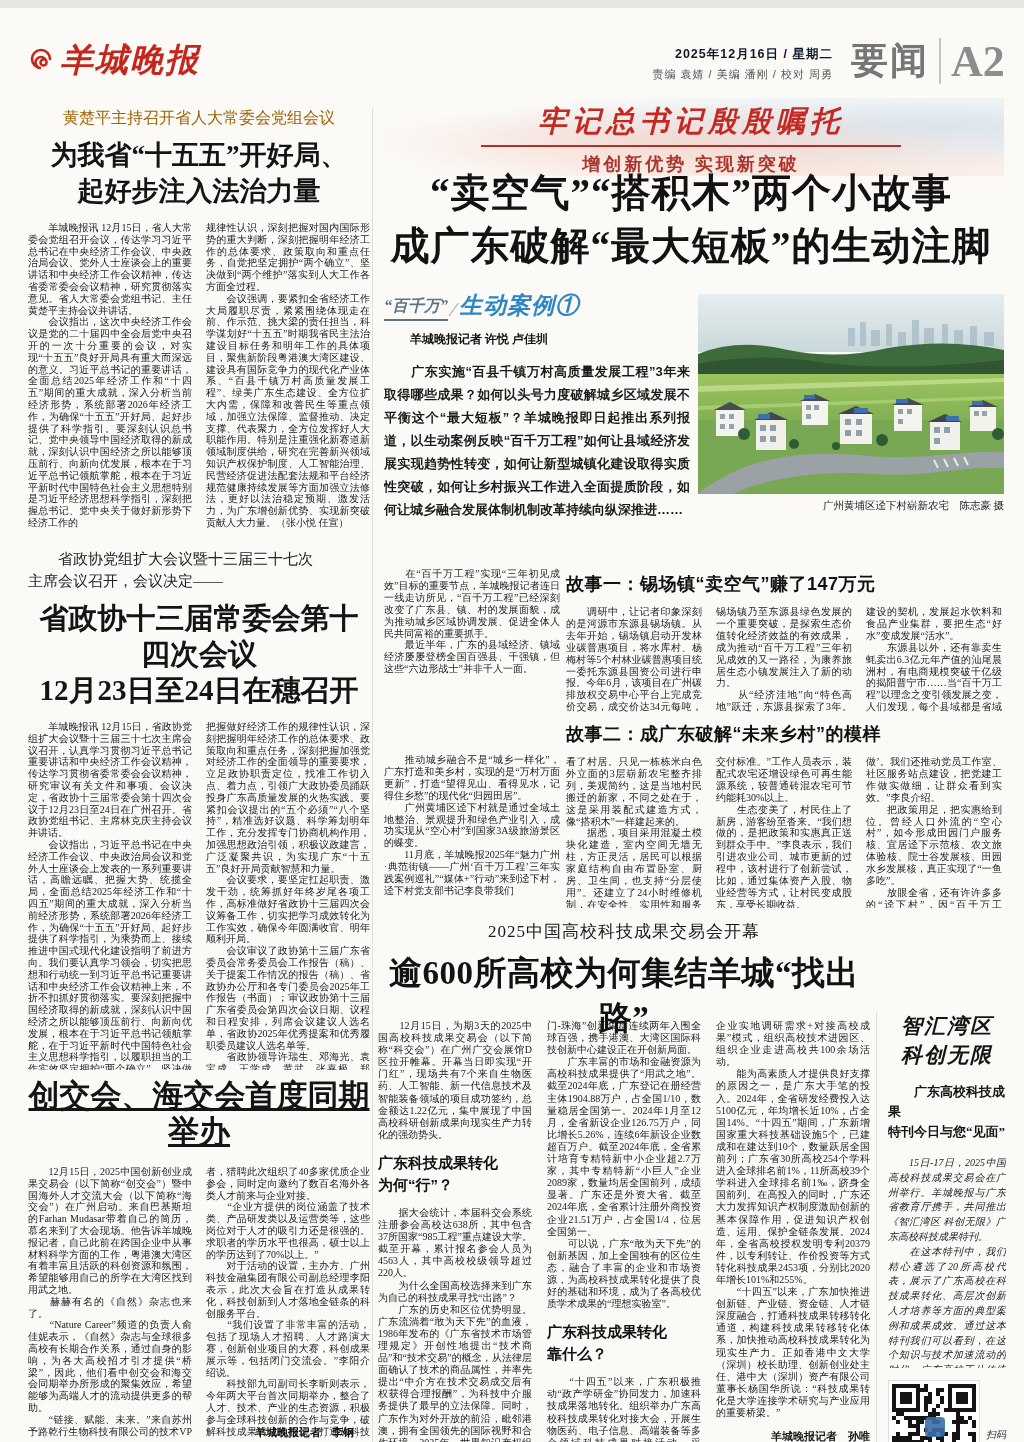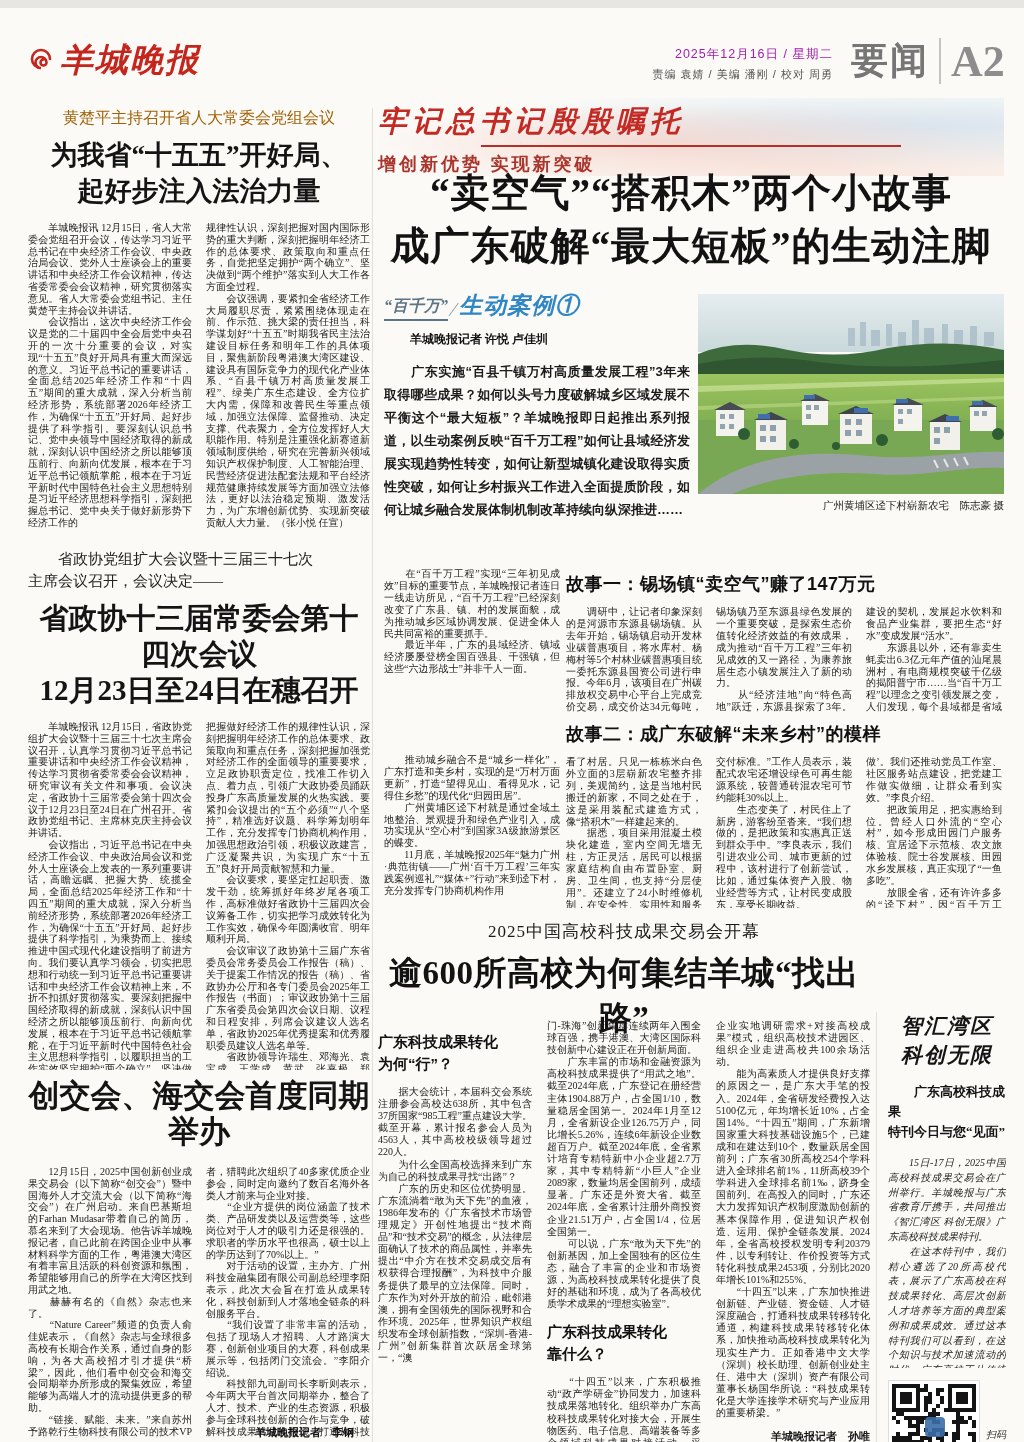--- a/index.html
+++ b/index.html
@@ -5,41 +5,41 @@
   html,body{margin:0;padding:0;background:#e8e6e2;}
   #page{position:relative;width:1024px;height:1442px;margin:8px auto;background:#fbfaf7;overflow:hidden;
         font-family:"Liberation Serif","DejaVu Serif",serif;color:#1a1a1a;}
   .abs{position:absolute;}
   .sans{font-family:"Liberation Sans","DejaVu Sans",sans-serif;}
   .txt{white-space:pre-line;text-align:justify;overflow:hidden;}
   
   .masthead{left:26px;top:30px;display:flex;align-items:center;}
   .masthead-text{font-size:33px;font-weight:bold;font-style:italic;color:#c4261d;letter-spacing:2px;margin-left:4px;}
   .hdr-right{top:38px;right:191px;text-align:right;}
-  .hdr-date{font-size:12.5px;font-weight:normal;color:#a21caf;letter-spacing:1px;}
+  .hdr-date{font-size:12.5px;font-weight:bold;color:#0f172a;letter-spacing:1px;}
   .hdr-editors{font-size:11px;color:#555;margin-top:4px;letter-spacing:1px;}
   .section-block{left:851px;top:24px;display:flex;align-items:center;height:58px;}
   .section-name{font-size:37px;font-weight:bold;color:#767676;letter-spacing:2px;}
   .section-divider{width:2px;height:46px;background:#c3c3c3;margin:0 10px;}
   .page-no{font-size:44px;color:#8d8d8d;font-weight:bold;}
   
   .vrule{width:1px;background:#e2dfd8;}
   
   .la{left:28px;width:342px;}
   .kicker{font-size:16px;text-align:center;color:#a16207;}
   .kicker2{font-size:15px;line-height:22px;color:#222;}
   .hl27{font-size:27px;line-height:36px;font-weight:bold;text-align:center;color:#141414;margin-top:8px;}
   .hl28{font-size:27px;line-height:36px;font-weight:bold;text-align:center;color:#141414;}
   .hl30{font-size:29px;line-height:36px;font-weight:bold;text-align:center;color:#141414;}
   .cols2{display:flex;gap:14px;margin-top:13px;}
   .cols2 > div{width:164px;font-size:10px;line-height:11.8px;}
   .h318{height:318px;} .h386{height:386px;} .h290{height:290px;}
   .byline-sm{font-weight:bold;font-size:11px;color:#111;}
   
-  .banner{left:378px;top:94px;width:626px;}
+  .banner{left:378px;top:94px;width:626px;text-align:center;}
   .banner-title{font-size:29px;font-weight:bold;font-style:italic;color:#c32a24;letter-spacing:5px;}
   .banner-line{width:420px;height:2px;background:#b23028;margin:3px auto 5px;}
   .banner-sub{font-size:18px;font-weight:bold;color:#a9352c;letter-spacing:3px;}
   .banner-wash{left:378px;top:90px;width:626px;height:78px;
     background:
       radial-gradient(ellipse at 45% 55%, rgba(246,203,192,.55), rgba(246,203,192,0) 62%),
       radial-gradient(ellipse at 88% 35%, rgba(186,214,236,.50), rgba(186,214,236,0) 60%),
       radial-gradient(ellipse at 70% 90%, rgba(240,178,158,.28), rgba(240,178,158,0) 70%);}
   .main-hl{left:378px;top:158px;width:626px;text-align:center;font-weight:bold;color:#121212;}
   .main-hl .l{font-size:39px;line-height:53px;letter-spacing:1px;}
@@ -125,21 +125,21 @@
       <div class="txt h386">　　羊城晚报讯 12月15日，省政协党组扩大会议暨十三届三十七次主席会议召开，认真学习贯彻习近平总书记重要讲话和中央经济工作会议精神，传达学习贯彻省委常委会会议精神，研究审议有关文件和事项。会议决定，省政协十三届常委会第十四次会议于12月23日至24日在广州召开。省政协党组书记、主席林克庆主持会议并讲话。
 　　会议指出，习近平总书记在中央经济工作会议、中央政治局会议和党外人士座谈会上发表的一系列重要讲话，高瞻远瞩、把握大势、统揽全局，全面总结2025年经济工作和“十四五”期间的重大成就，深入分析当前经济形势，系统部署2026年经济工作，为确保“十五五”开好局、起好步提供了科学指引，为乘势而上、接续推进中国式现代化建设指明了前进方向。我们要认真学习领会，切实把思想和行动统一到习近平总书记重要讲话和中央经济工作会议精神上来，不折不扣抓好贯彻落实。要深刻把握中国经济取得的新成就，深刻认识中国经济之所以能够顶压前行、向新向优发展，根本在于习近平总书记领航掌舵，在于习近平新时代中国特色社会主义思想科学指引，以履职担当的工作实效坚定拥护“两个确立”、坚决做到“两个维护”。要深刻</div>
       <div class="txt h386">把握做好经济工作的规律性认识，深刻把握明年经济工作的总体要求、政策取向和重点任务，深刻把握加强党对经济工作的全面领导的重要要求，立足政协职责定位，找准工作切入点、着力点，引领广大政协委员踊跃投身广东高质量发展的火热实践。要紧扣会议提出的“五个必须”“八个坚持”，精准选好议题、科学筹划明年工作，充分发挥专门协商机构作用，加强思想政治引领，积极议政建言，广泛凝聚共识，为实现广东“十五五”良好开局贡献智慧和力量。
 　　会议要求，要坚定扛起职责、激发干劲，统筹抓好年终岁尾各项工作，高标准做好省政协十三届四次会议筹备工作，切实把学习成效转化为工作实效，确保今年圆满收官、明年顺利开局。
 　　会议审议了政协第十三届广东省委员会常务委员会工作报告（稿）、关于提案工作情况的报告（稿）、省政协办公厅和各专门委员会2025年工作报告（书面）；审议政协第十三届广东省委员会第四次会议日期、议程和日程安排，列席会议建议人选名单，省政协2025年优秀提案和优秀履职委员建议人选名单等。
 　　省政协领导许瑞生、邓海光、袁宝成、王学成、黄武、张嘉极、郑轲、郑振涛、陈文明，各专门委员会主任、副秘书长等参加。（薛江华 董园园 苏诗琳）</div>
     </div>
   </div>
 
   <div class="abs la" style="top:1070px;height:360px;overflow:hidden;">
-    <div class="hl30" style="font-size:31px;">创交会、海交会首度同期举办</div>
+    <div class="hl30" style="font-size:31px;text-decoration:underline;">创交会、海交会首度同期举办</div>
     <div class="cols2" style="margin-top:16px;">
       <div class="txt h290">　　12月15日，2025中国创新创业成果交易会（以下简称“创交会”）暨中国海外人才交流大会（以下简称“海交会”）在广州启动。来自巴基斯坦的Farhan Mudasar带着自己的简历，慕名来到了大会现场。他告诉羊城晚报记者，自己此前在跨国企业中从事材料科学方面的工作，粤港澳大湾区有着丰富且活跃的科创资源和氛围，希望能够用自己的所学在大湾区找到用武之地。
 　　赫赫有名的《自然》杂志也来了。
 　　“Nature Career”频道的负责人俞佳妮表示，《自然》杂志与全球很多高校有长期合作关系，通过自身的影响，为各大高校招才引才提供“桥梁”，因此，他们看中创交会和海交会同期举办所形成的聚集效应，希望能够为高端人才的流动提供更多的帮助。
 　　“链接、赋能、未来。”来自苏州予路乾行生物科技有限公司的技术VP徐成轩用这3个关键词来描述自己参加大会的感受。
 　　记者在人才对接区看到，求职者排起了长龙，想要与自己心仪的企业“面对面”。
 　　猎聘大客户总监安志敏告诉记</div>
       <div class="txt h290">者，猎聘此次组织了40多家优质企业参会，同时定向邀约了数百名海外各类人才前来与企业对接。
 　　“企业方提供的岗位涵盖了技术类、产品研发类以及运营类等，这些岗位对于人才的吸引力还是很强的。求职者的学历水平也很高，硕士以上的学历达到了70%以上。”
 　　对于活动的设置，主办方、广州科技金融集团有限公司副总经理李阳表示，此次大会旨在打造从成果转化，科技创新到人才落地全链条的科创服务平台。
@@ -278,21 +278,21 @@
         </g>
     </svg>
     <div class="photo-caption">广州黄埔区迳下村崭新农宅　陈志豪 摄</div>
   </div>
 
   <div class="abs story-leftcol">
     <div class="b txt" style="height:124px;">　　在“百千万工程”实现“三年初见成效”目标的重要节点，羊城晚报记者连日一线走访所见，“百千万工程”已经深刻改变了广东县、镇、村的发展面貌，成为推动城乡区域协调发展、促进全体人民共同富裕的重要抓手。
 　　最近半年，广东的县域经济、镇域经济屡屡登榜全国百强县、千强镇，但这些“六边形战士”并非千人一面。</div>
     <div class="b txt" style="height:156px;margin-top:62px;">　　推动城乡融合不是“城乡一样化”，广东打造和美乡村，实现的是“万村万面更新”，打造“望得见山、看得见水，记得住乡愁”的现代化“归园田居”。
 　　广州黄埔区迳下村就是通过全域土地整治、景观提升和绿色产业引入，成功实现从“空心村”到国家3A级旅游景区的蝶变。
-　　11月底，羊城晚报2025年“魅力广州·典范街镇——广州‘百千万工程’三年实践案例巡礼”“媒体+”行动”来到迳下村，充分发挥专门协商机构作用</div>
+　　11月底，羊城晚报2025年“魅力广州·典范街镇——广州‘百千万工程’三年实践案例巡礼”“媒体+”行动”来到迳下村，迳下村党支部书记李良带我们</div>
   </div>
 
   <div class="abs story" style="top:564px;">
     <div class="story-h sans">故事一：锡场镇“卖空气”赚了147万元</div>
     <div class="cols3">
       <div class="txt" style="height:106px;">　　调研中，让记者印象深刻的是河源市东源县锡场镇。从去年开始，锡场镇启动开发林业碳普惠项目，将水库村、杨梅村等5个村林业碳普惠项目统一委托东源县国资公司进行申报。今年6月，该项目在广州碳排放权交易中心平台上完成竞价交易，成交价达34元每吨，售出4.3474万吨省级碳普惠减排量，带来147余万元的收益。这是</div>
       <div class="txt" style="height:106px;">锡场镇乃至东源县绿色发展的一个重要突破，是探索生态价值转化经济效益的有效成果，成为推动“百千万工程”三年初见成效的又一路径，为康养旅居生态小镇发展注入了新的动力。
 　　从“经济洼地”向“特色高地”跃迁，东源县探索了3年。早在2023年，东源县就全力打造林下经济发展新高地，如今又抢抓环万绿湖世界级“湖泊+”绿色发展区</div>
       <div class="txt" style="height:106px;">建设的契机，发展起水饮料和食品产业集群，要把生态“好水”变成发展“活水”。
 　　东源县以外，还有靠卖生蚝卖出6.3亿元年产值的汕尾晨洲村，有电商规模突破千亿级的揭阳普宁市……当“百千万工程”以理念之变引领发展之变，人们发现，每个县域都是省域经济版图中的重要坐标，每片山海都是高质量发展的潜力空间。</div>
@@ -313,20 +313,21 @@
 　　放眼全省，还有许许多多的“迳下村”，因“百千万工程”面貌得到显著改善，群众参与美丽家园建设的积极性也不断提高，乡村成为众人向往的美好之地。</div>
     </div>
   </div>
 
   <div class="abs sci">
     <div class="sci-kicker">2025中国高校科技成果交易会开幕</div>
     <div class="sci-hl">逾600所高校为何集结羊城“找出路”</div>
   </div>
   <div class="abs sci-cols">
     <div>
+      <div class="t txt">　　12月15日，为期3天的2025中国高校科技成果交易会（以下简称“科交会”）在广州广交会展馆D区拉开帷幕。开幕当日即实现“开门红”，现场共有7个来自生物医药、人工智能、新一代信息技术及智能装备领域的项目成功签约，总金额达1.22亿元，集中展现了中国高校科研创新成果向现实生产力转化的强劲势头。</div>
       <div class="sci-sub sans txt">广东科技成果转化
 为何“行”？</div>
       <div class="t txt">　　据大会统计，本届科交会系统注册参会高校达638所，其中包含37所国家“985工程”重点建设大学。截至开幕，累计报名参会人员为4563人，其中高校校级领导超过220人。
 　　为什么全国高校选择来到广东为自己的科技成果寻找“出路”？
 　　广东的历史和区位优势明显。广东流淌着“敢为天下先”的血液，1986年发布的《广东省技术市场管理规定》开创性地提出“技术商品”和“技术交易”的概念，从法律层面确认了技术的商品属性，并率先提出“中介方在技术交易成交后有权获得合理报酬”，为科技中介服务提供了最早的立法保障。同时，广东作为对外开放的前沿，毗邻港澳，拥有全国领先的国际视野和合作环境。2025年，世界知识产权组织发布全球创新指数，“深圳-香港-广州”创新集群首次跃居全球第一，“澳</div>
     </div>
     <div>
       <div class="t txt">门-珠海”创新集群连续两年入围全球百强，携手港澳、大湾区国际科技创新中心建设正在开创新局面。
 　　广东丰富的市场和金融资源为高校科技成果提供了“用武之地”。截至2024年底，广东登记在册经营主体1904.88万户，占全国1/10，数量稳居全国第一。2024年1月至12月，全省新设企业126.75万户，同比增长5.26%，连续6年新设企业数超百万户。截至2024年底，全省累计培育专精特新中小企业超2.7万家，其中专精特新“小巨人”企业2089家，数量均居全国前列，成绩显著。广东还是外资大省。截至2024年底，全省累计注册外商投资企业21.51万户，占全国1/4，位居全国第一。
 　　可以说，广东“敢为天下先”的创新基因，加上全国独有的区位生态，融合了丰富的企业和市场资源，为高校科技成果转化提供了良好的基础和环境，成为了各高校优质学术成果的“理想实验室”。</div>

